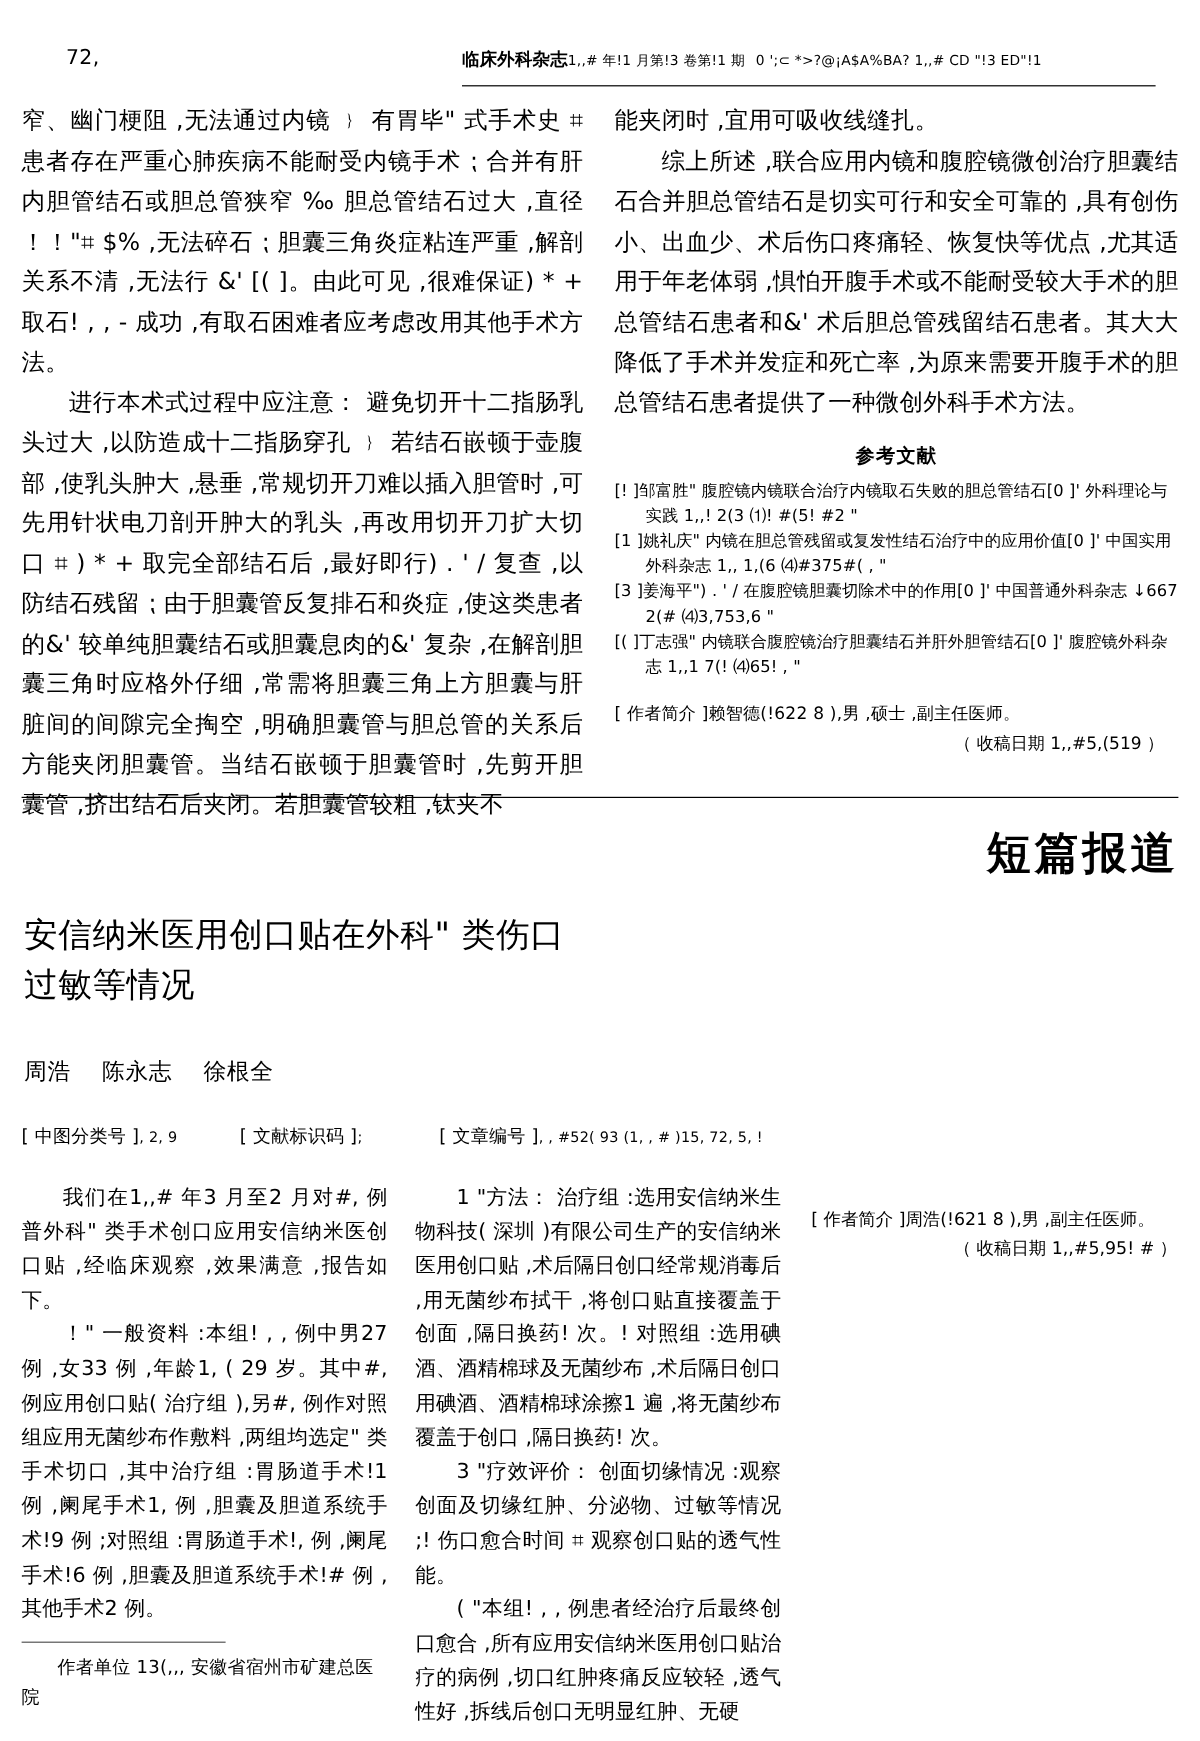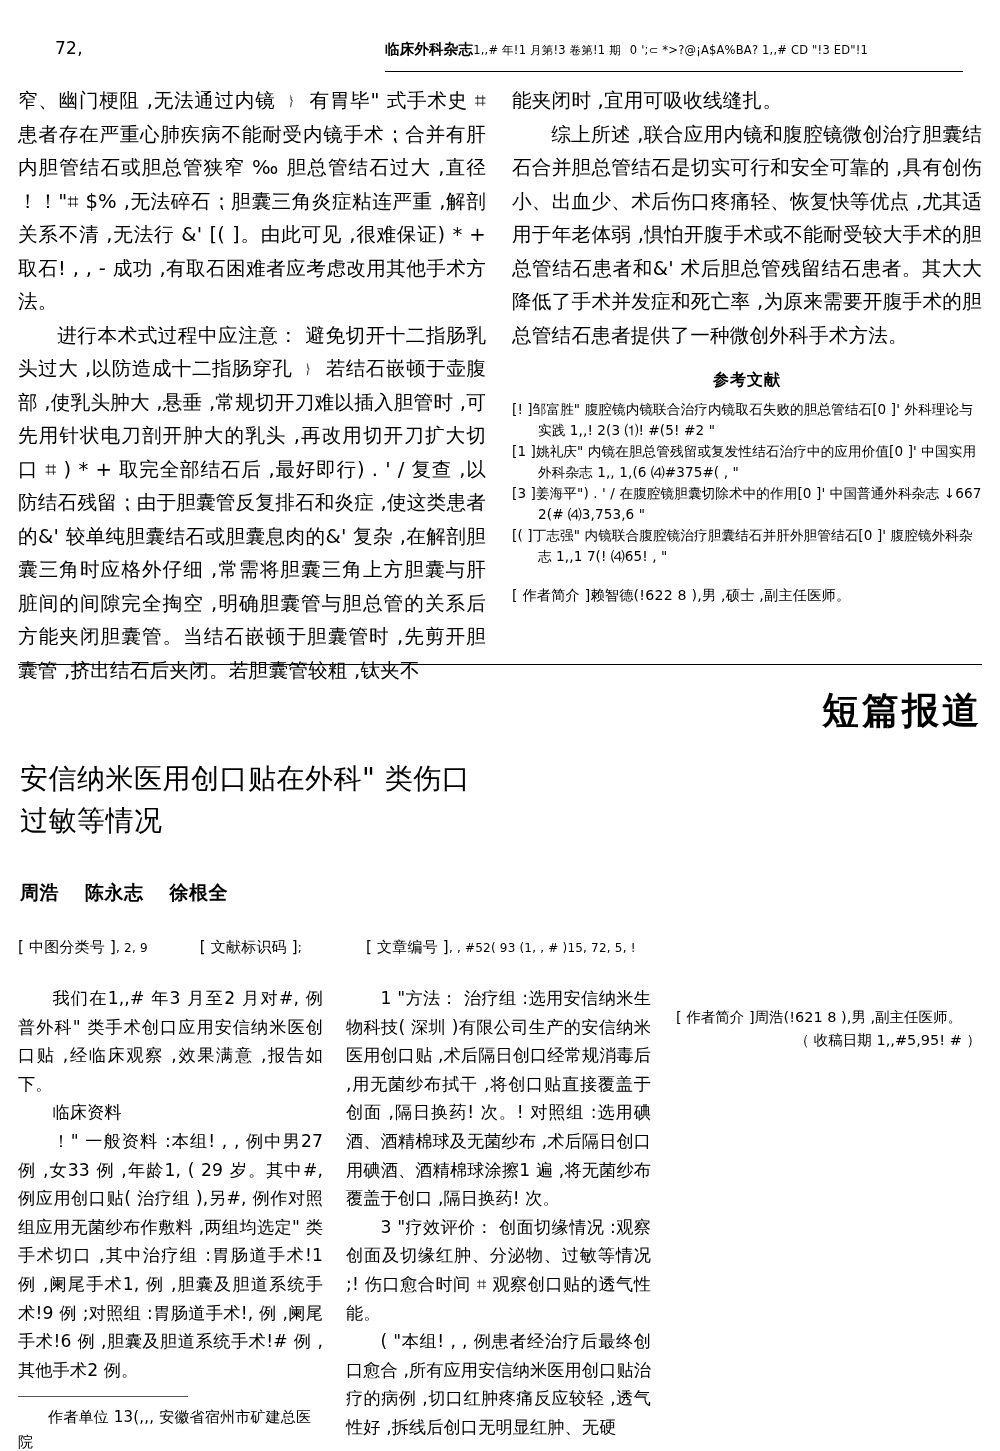--- a/index.html
+++ b/index.html
@@ -145,21 +145,21 @@
     font-size: 28px;
     line-height: 42px;
     font-weight: 500;
     letter-spacing: 0.5px;
   }
   .art-authors {
     position: absolute;
     left: 20px;
     top: 880px;
     font-size: 19px;
-    font-weight: 700;
+    font-weight: 400;
     letter-spacing: 0.5px;
   }
   .art-authors span { margin-right: 26px; }
   .art-meta {
     position: absolute;
     left: 18px;
     top: 938px;
     width: 760px;
     font-size: 15px;
     letter-spacing: 0.2px;
@@ -249,20 +249,21 @@
       <div class="refs-title">参考文献</div>
 
       <div>
         <div class="ref-item">[! ]邹富胜" 腹腔镜内镜联合治疗内镜取石失败的胆总管结石[0 ]' 外科理论与实践 1,,! 2(3 ⑴! #(5! #2 "</div>
         <div class="ref-item">[1 ]姚礼庆" 内镜在胆总管残留或复发性结石治疗中的应用价值[0 ]' 中国实用外科杂志 1,, 1,(6 ⑷#375#( , "</div>
         <div class="ref-item">[3 ]姜海平") . ' / 在腹腔镜胆囊切除术中的作用[0 ]' 中国普通外科杂志 ↓667 2(# ⑷3,753,6 "</div>
         <div class="ref-item">[( ]丁志强" 内镜联合腹腔镜治疗胆囊结石并肝外胆管结石[0 ]' 腹腔镜外科杂志 1,,1 7(! ⑷65! , "</div>
       </div>
 
       <div class="bio">[ 作者简介 ]赖智德(!622 8 ),男 ,硕士 ,副主任医师。</div>
+      <div class="recv">（ 收稿日期 1,,#5,(519 ）</div>
     </div>
   </div>
 
   <div class="divider"></div>
 
   <div class="section-banner">短篇报道</div>
 
   <div class="art-title">
     <div>安信纳米医用创口贴在外科" 类伤口</div>
     <div>过敏等情况</div>
@@ -274,21 +275,20 @@
 
   <div class="art-meta">
     <span class="blk">[ 中图分类号 ]</span><span class="sm">, 2, 9</span><span class="gap1"></span><span class="blk">[ 文献标识码 ]</span><span class="sm">;</span><span class="gap2"></span><span class="blk">[ 文章编号 ]</span><span class="sm">, , #52( 93 (1, , # )15, 72, 5, !</span>
   </div>
 
   <div class="three-cols">
 
     <div class="c3 c3a">
       <div class="body3">
         <p class="indent">我们在1,,# 年3 月至2 月对#, 例普外科" 类手术创口应用安信纳米医创口贴 ,经临床观察 ,效果满意 ,报告如下。</p>
-        <p class="indent">临床资料</p>
         <p class="indent">！" 一般资料 :本组! , , 例中男27 例 ,女33 例 ,年龄1, ( 29 岁。其中#, 例应用创口贴( 治疗组 ),另#, 例作对照组应用无菌纱布作敷料 ,两组均选定" 类手术切口 ,其中治疗组 :胃肠道手术!1 例 ,阑尾手术1, 例 ,胆囊及胆道系统手术!9 例 ;对照组 :胃肠道手术!, 例 ,阑尾手术!6 例 ,胆囊及胆道系统手术!# 例 ,其他手术2 例。</p>
       </div>
       <div class="footnote-rule"></div>
       <div class="footnote">
         <span style="display:inline-block;width:2em;"></span><span>作者单位 13(,,, 安徽省宿州市矿建总医院</span>
       </div>
     </div>
 
     <div class="c3 c3b">
       <div class="body3">

